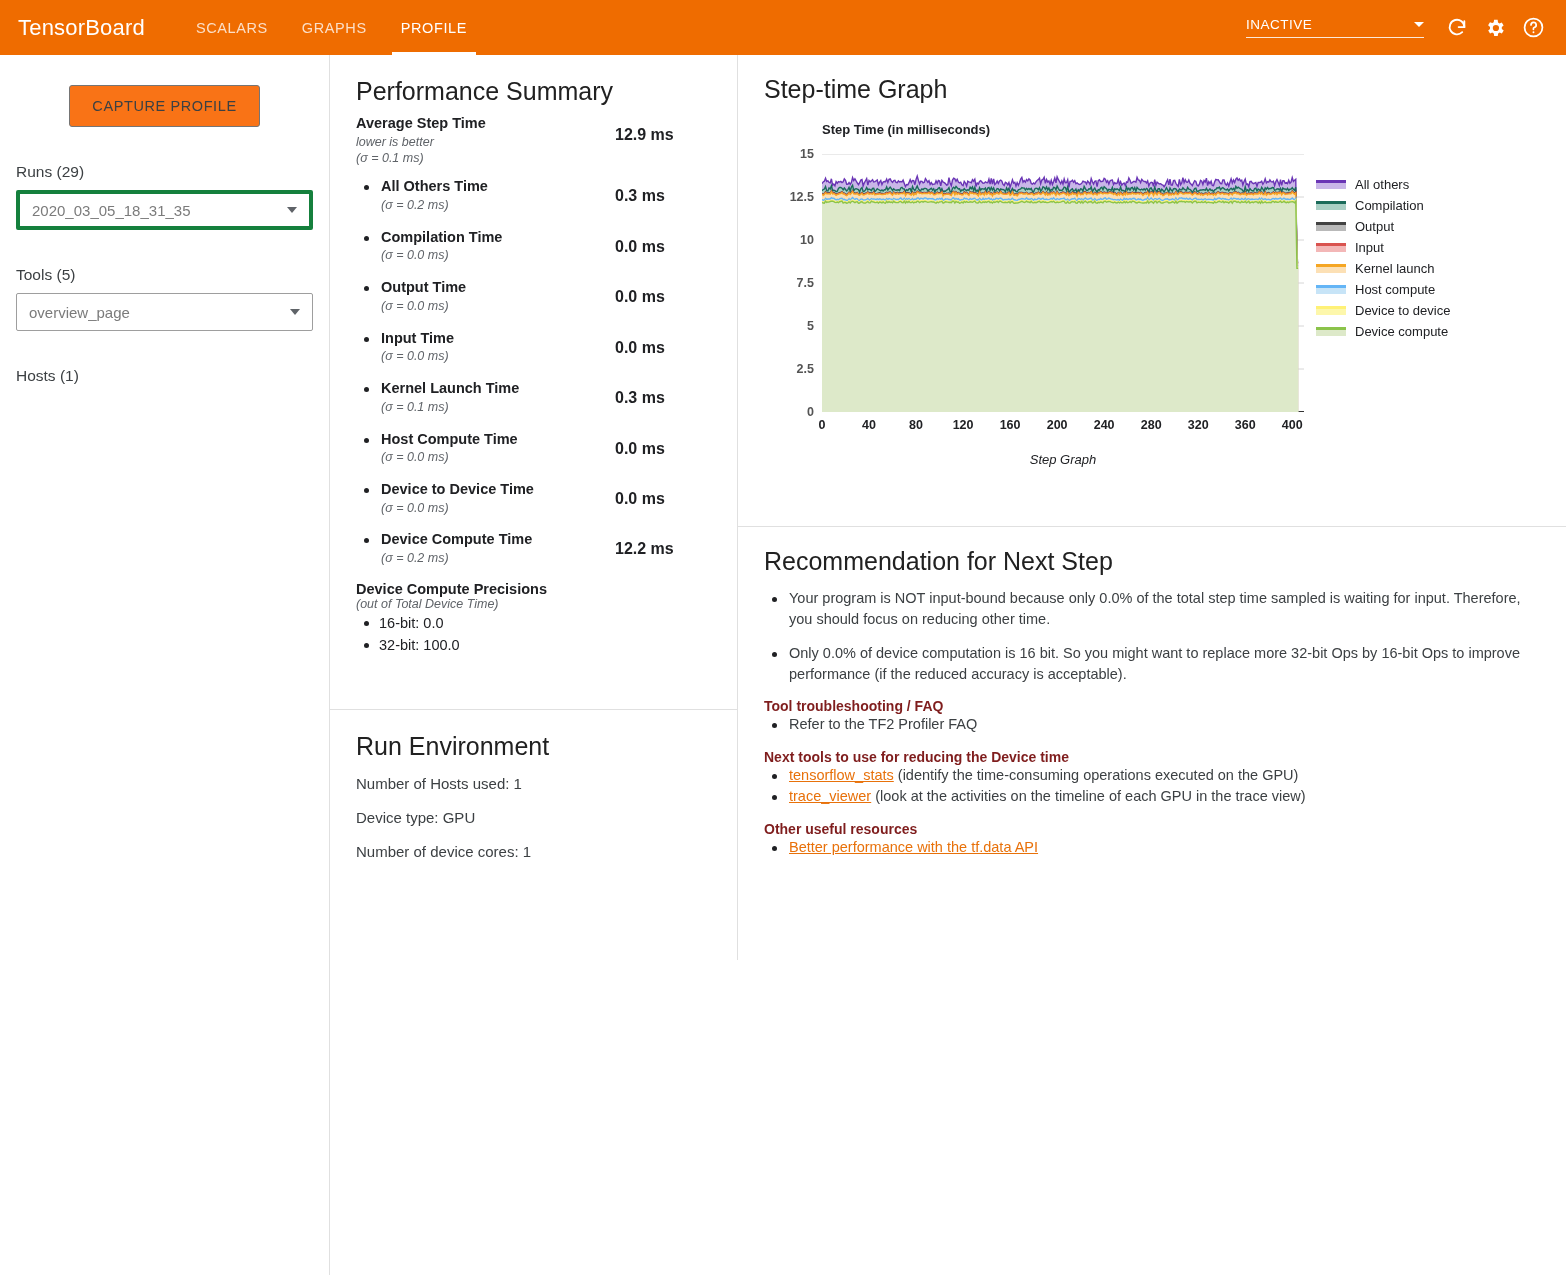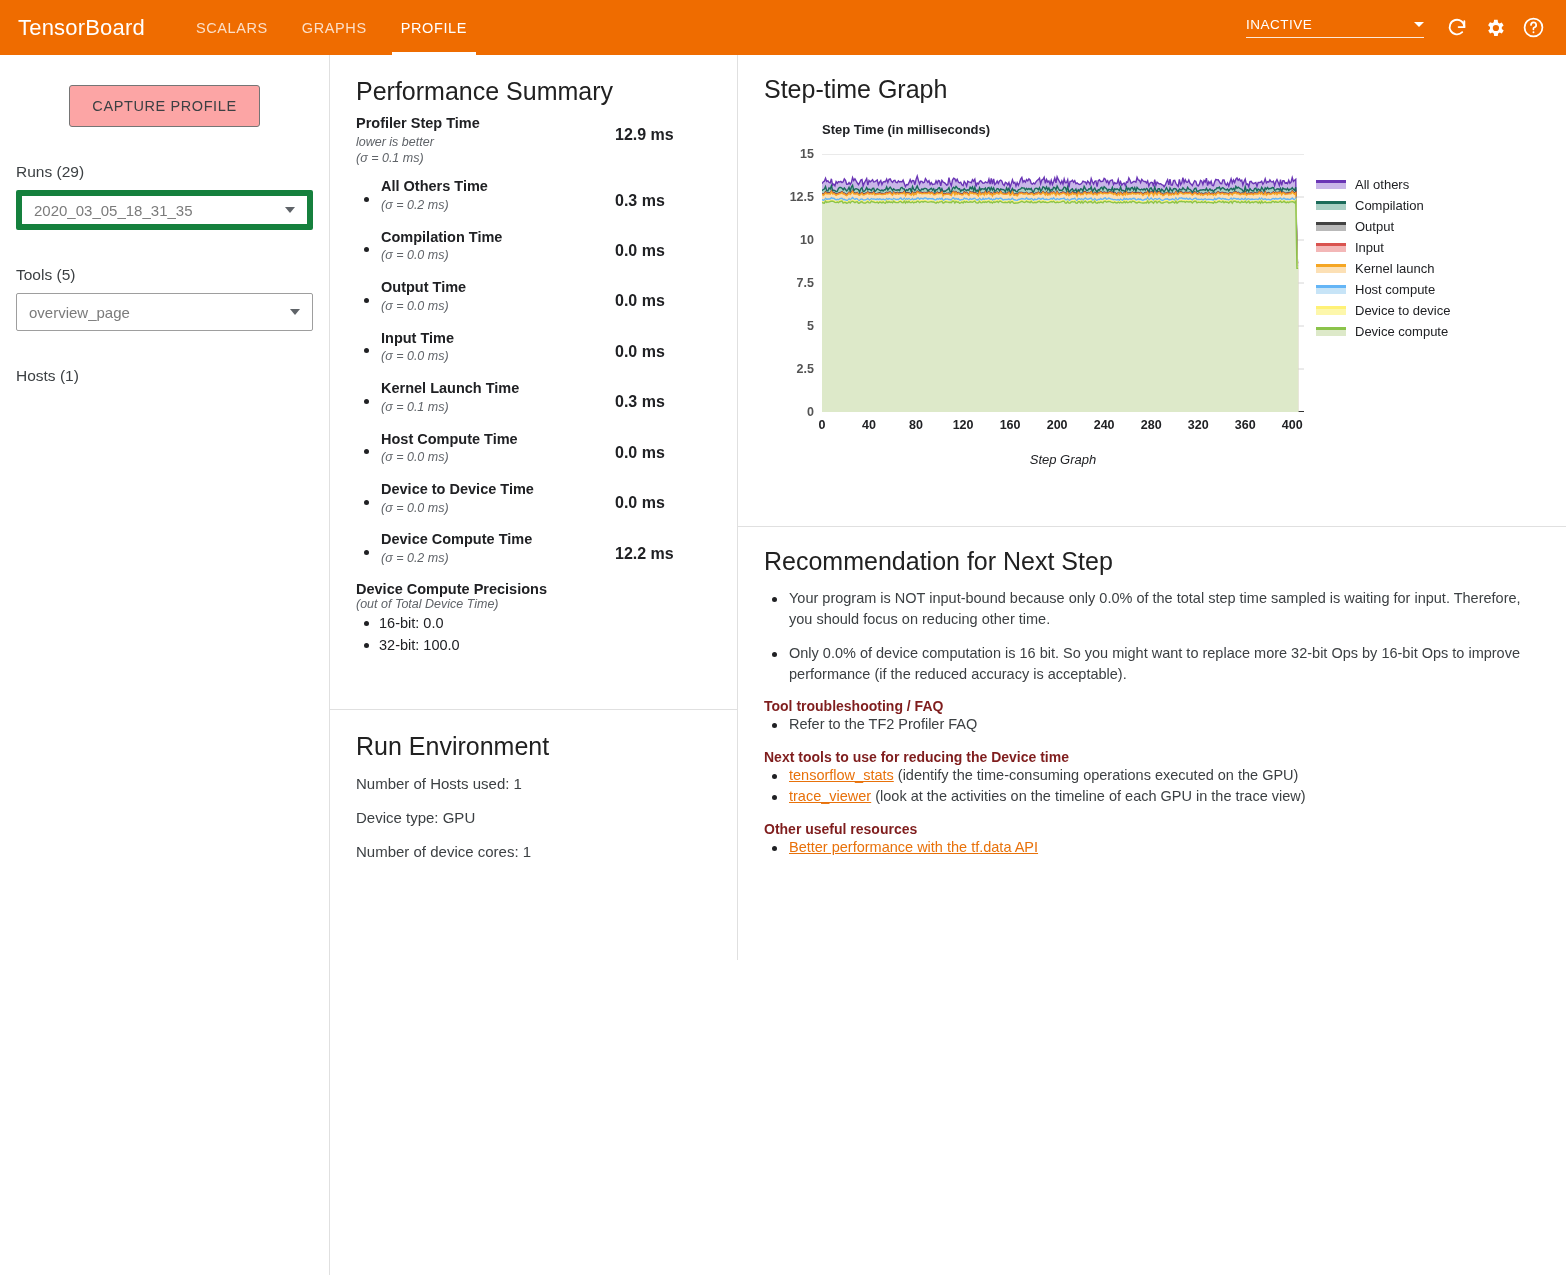--- a/index.html
+++ b/index.html
@@ -93,21 +93,21 @@
     width: 330px;
     flex: 0 0 330px;
     border-right: 1px solid #e0e0e0;
     padding: 22px 16px 0 16px;
     background: #fff;
   }
   .capture-btn {
     display: block;
     margin: 8px auto 0 auto;
     padding: 12px 22px;
-    background: #fca5a5;
+    background: #f97316;
     border: 1px solid #757575;
     border-radius: 3px;
     font-size: 14.5px;
     letter-spacing: 0.6px;
     color: #3c4043;
     cursor: pointer;
     font-family: "Liberation Sans", sans-serif;
   }
   .field-group { margin-top: 36px; }
   .field-label {
@@ -120,21 +120,21 @@
     height: 38px;
     border: 1px solid #9e9e9e;
     border-radius: 2px;
     display: flex;
     align-items: center;
     padding: 0 12px;
     cursor: pointer;
     background: #fff;
   }
   .select-box.focused {
-    border: 6px solid #15803d;
+    border: 4px solid #15803d;
     height: 40px;
   }
   .select-box .sel-val {
     font-size: 15px;
     color: #7b7b7b;
     white-space: nowrap;
     overflow: hidden;
   }
   .sel-caret {
     margin-left: auto;
@@ -204,21 +204,21 @@
     padding-left: 14px;
     font-size: 16px;
     font-weight: bold;
     color: #202124;
     padding-top: 10px;
   }
   .perf-top .perf-val { padding-top: 12px; }
   .perf-list { margin-top: 10px; }
   .perf-item {
     display: flex;
-    align-items: center;
+    align-items: flex-start;
     margin-bottom: 14px;
   }
   .bullet {
     width: 5px; height: 5px;
     border-radius: 50%;
     background: #202124;
     margin: 8px 12px 0 8px;
     flex: 0 0 5px;
   }
   .precision-block { margin-top: 2px; }
@@ -427,21 +427,21 @@
 
   <div class="main">
     <div class="top-row">
 
       <div class="col-left">
         <div class="perf-card">
           <div class="card-title">Performance Summary</div>
 
           <div class="perf-row perf-top">
             <div class="perf-name">
-              <div class="nm">Profiler Step Time</div>
+              <div class="nm">Average Step Time</div>
               <div class="sub">lower is better</div>
               <div class="sub">(σ = 0.1 ms)</div>
             </div>
             <div class="perf-val">12.9 ms</div>
           </div>
 
           <div class="perf-list">
             <div class="perf-item">
               <span class="bullet"></span>
               <div class="perf-name">

